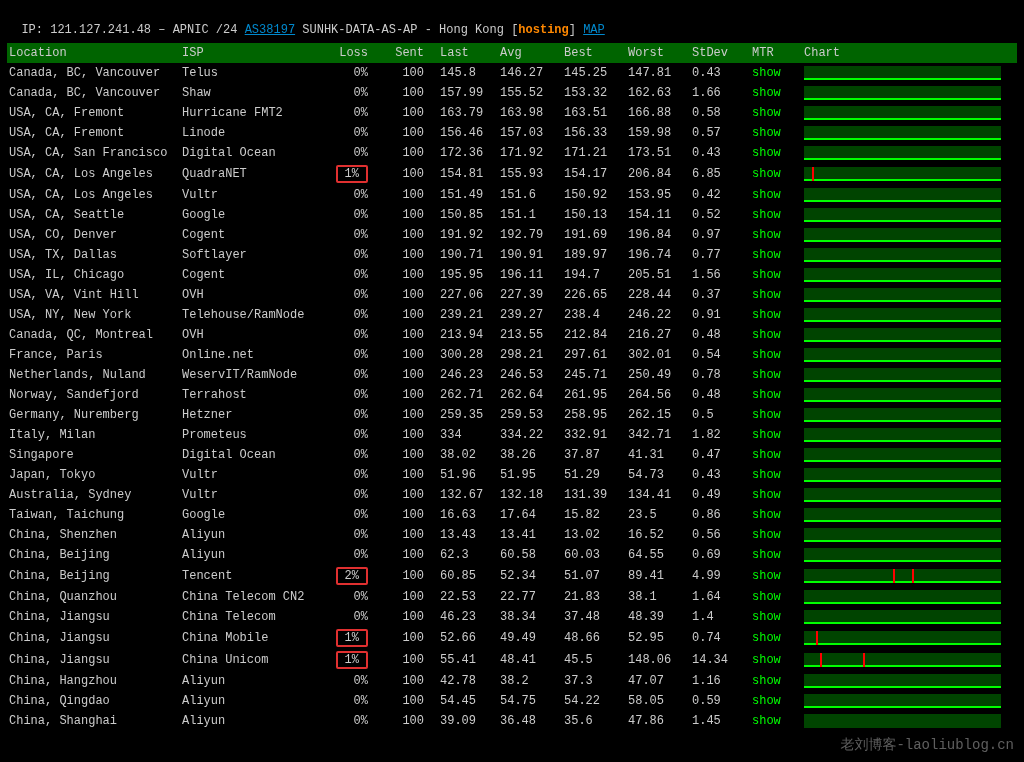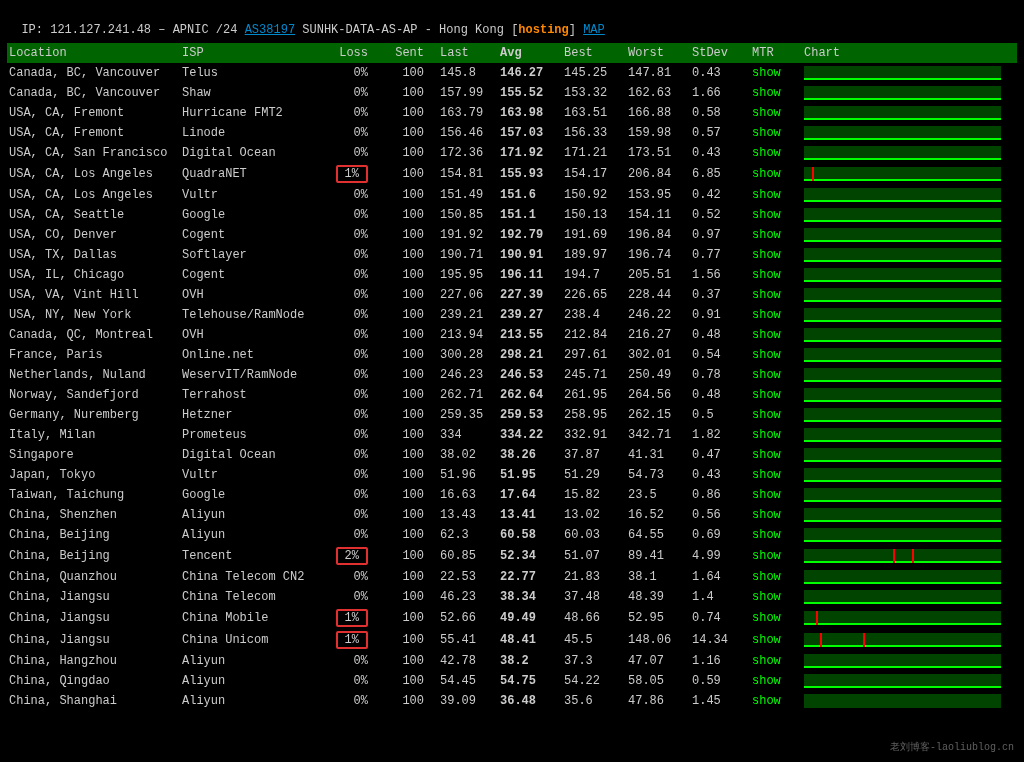--- a/index.html
+++ b/index.html
@@ -18,33 +18,33 @@
 .lnk { color:#08c; text-decoration:underline; }
 .host { color:#f80; font-weight:bold; }
 table { border-collapse:collapse; width:100%; table-layout:fixed; }
 th, td { text-align:left; padding:2px 0; height:20px; white-space:nowrap; overflow:hidden; }
 thead th { background:#006400; color:#ccc; font-weight:normal; }
 .c-loc  { width:175px; padding-left:2px;font-family:Liberation Mono, monospace; }
 .c-isp  { width:146px; }
 .c-loss { width:56px;  text-align:right; padding-right:16px; }
 .c-sent { width:56px;  text-align:right; padding-right:16px; }
 .c-last { width:60px; }
-.c-avg  { width:64px;font-weight:bold; }
+.c-avg  { width:64px; }
 .c-best { width:64px; }
 .c-worst{ width:64px; }
 .c-stdev{ width:60px; }
 .c-mtr  { width:52px; }
 .c-chart{ width:auto; padding-right:16px; }
 td.c-mtr a { color:#00ff00; text-decoration:none; }
 .loss-box { display:inline-block; border:2px solid #e03030; border-radius:2px; padding:0 7px; }
 .bar-wrap { height:14px; position:relative; }
 .bar { position:absolute; inset:0 0 auto 0; height:14px; background:#004400; }
 .bar .jitter { position:absolute; top:0; bottom:0; width:0; border-left:2px solid #ff0000; }
 .bar .baseline { position:absolute; bottom:0; left:0; right:0; height:2px; background:#00ff00; }
-.watermark { position:fixed; right:10px; bottom:8px; color:#bbb; opacity:.5; font-size:10px; pointer-events:none; }
+.watermark { position:fixed; right:10px; bottom:8px; color:#bbb; opacity:.5; font-size:14px; pointer-events:none; }
 </style>
 </head>
 <body>
 
 <div class="hdr">
   <span>IP: </span><span>121.127.241.48</span><span> – APNIC /24 </span><a class="lnk">AS38197</a><span> SUNHK-DATA-AS-AP - Hong Kong [</span><span class="host">hosting</span><span>] </span><a class="lnk">MAP</a>
 </div>
 
 <table>
 <thead>
@@ -457,20 +457,39 @@
         <td class="c-mtr"><a href="#">show</a></td>
         <td class="c-chart">
           <div class="bar-wrap">
             <div class="bar">
               <div class="baseline"></div>
             </div>
           </div>
         </td>
       </tr>
       <tr>
+        <td class="c-loc">Australia, Sydney</td>
+        <td class="c-isp">Vultr</td>
+        <td class="c-loss">0%</td>
+        <td class="c-sent">100</td>
+        <td class="c-last">132.67</td>
+        <td class="c-avg">132.18</td>
+        <td class="c-best">131.39</td>
+        <td class="c-worst">134.41</td>
+        <td class="c-stdev">0.49</td>
+        <td class="c-mtr"><a href="#">show</a></td>
+        <td class="c-chart">
+          <div class="bar-wrap">
+            <div class="bar">
+              <div class="baseline"></div>
+            </div>
+          </div>
+        </td>
+      </tr>
+      <tr>
         <td class="c-loc">Taiwan, Taichung</td>
         <td class="c-isp">Google</td>
         <td class="c-loss">0%</td>
         <td class="c-sent">100</td>
         <td class="c-last">16.63</td>
         <td class="c-avg">17.64</td>
         <td class="c-best">15.82</td>
         <td class="c-worst">23.5</td>
         <td class="c-stdev">0.86</td>
         <td class="c-mtr"><a href="#">show</a></td>

